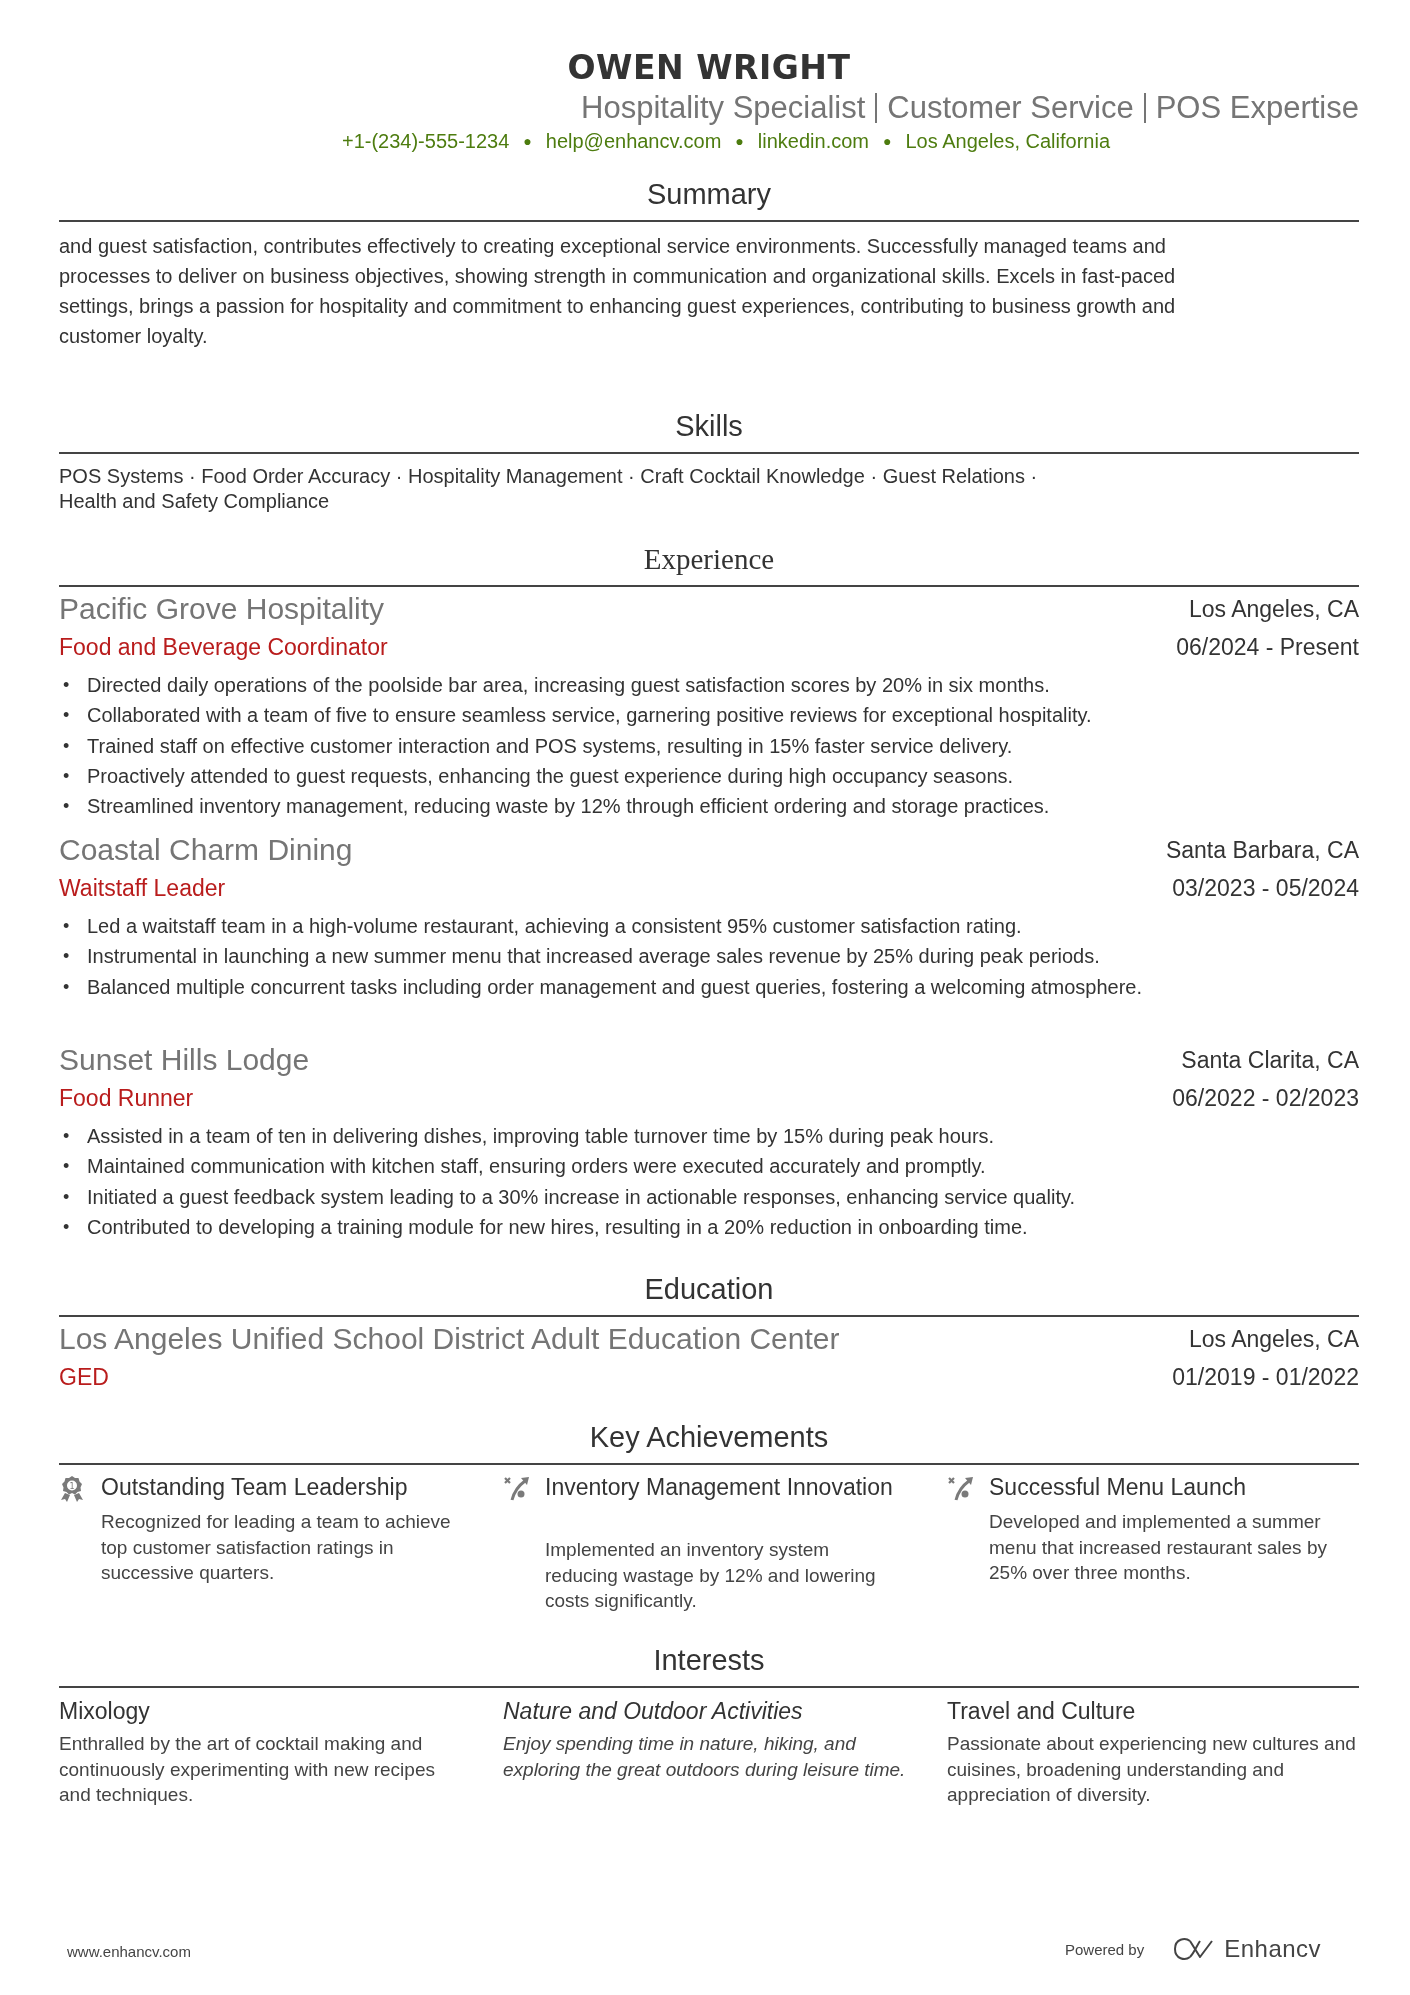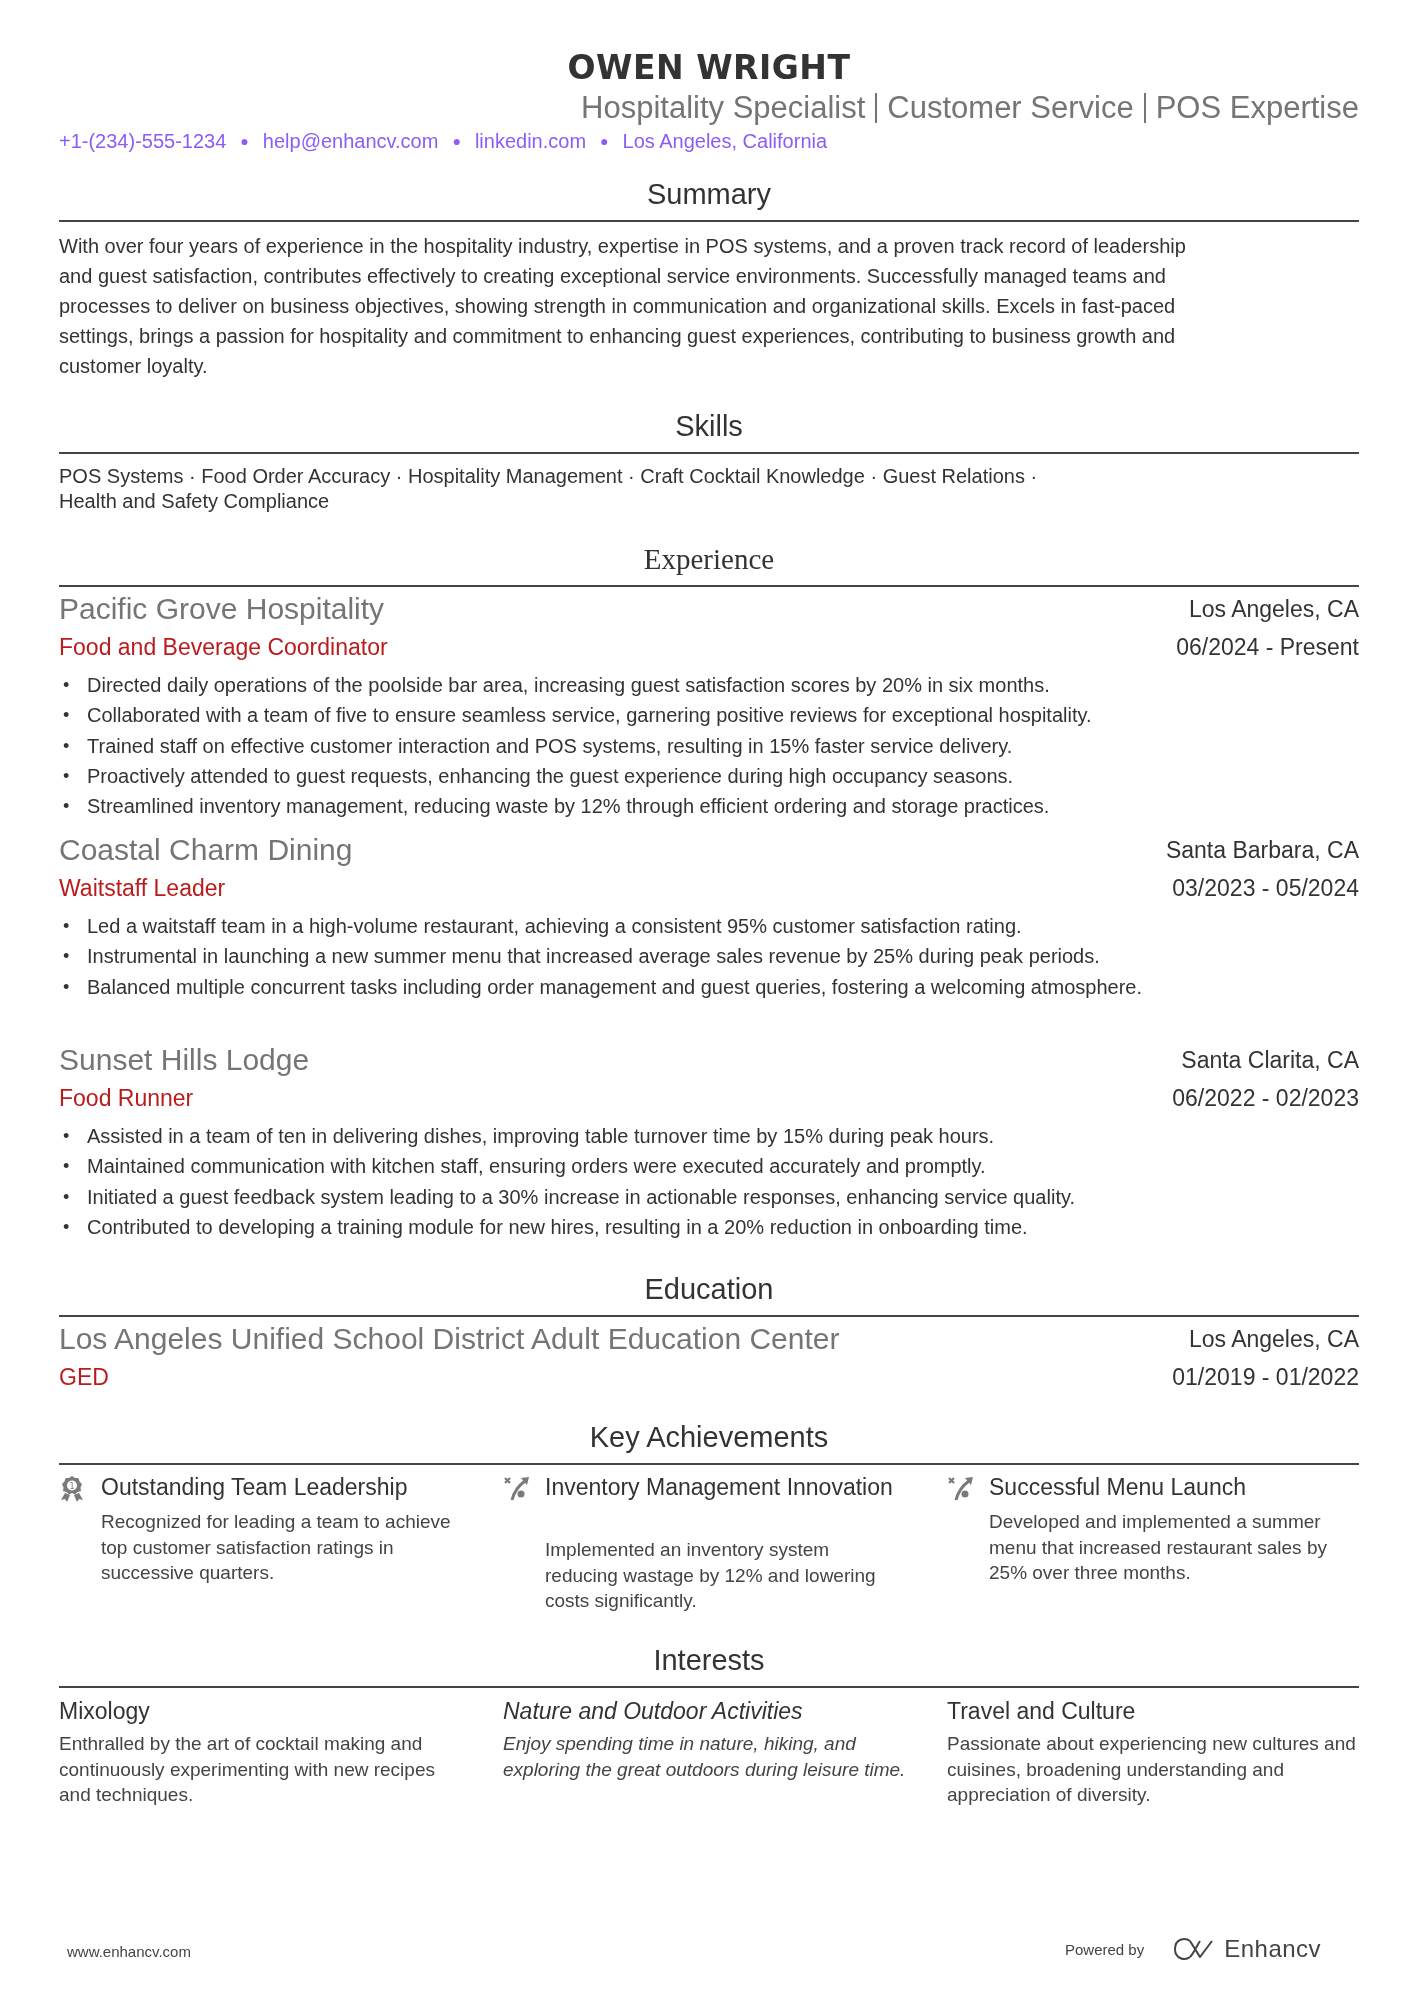--- a/index.html
+++ b/index.html
@@ -1,21 +1,21 @@
 <!DOCTYPE html>
 <html><head>
 <meta charset="utf-8">
 <style>
   html, body { margin:0; padding:0; background:#ffffff; }
   body { width:1410px; height:1995px; position:relative; font-family:"Liberation Sans", sans-serif; color:#333333; overflow:hidden; }
   .page { position:absolute; left:59px; top:0; width:1300px; }
   .name { position:absolute; top:48px; left:0; width:1300px; text-align:center; font-family:"DejaVu Sans", sans-serif; font-weight:bold; font-size:33px; letter-spacing:0.5px; color:#333; }
   .subtitle { position:absolute; top:90px; left:0; width:1300px; text-align:right; font-size:31px; color:#757575; }
   .subtitle .sep { display:inline-block; width:2px; height:30px; background:#757575; vertical-align:-5px; margin:0 10px; }
-  .contact { position:absolute; top:130px; left:0; width:1300px; font-size:20px; color:#8b5cf6; }
+  .contact { position:absolute; top:130px; left:17px; width:1300px; text-align:center; font-size:20px; color:#4d7c0f; }
   .contact .dot { margin:0 14px; font-size:14px; vertical-align:2px; }
   .section-title { position:absolute; left:0; width:1300px; text-align:center; font-size:29px; color:#333; }
   .rule { position:absolute; left:0; width:1300px; height:2px; background:#444; }
   .para { position:absolute; left:0; width:1300px; font-size:20px; line-height:30px; color:#333; }
   .skills { position:absolute; left:0; width:1100px; font-size:20px; line-height:25px; color:#333; }
   .company { position:absolute; left:0; font-size:30px; color:#757575; }
   .loc { position:absolute; right:0; font-size:23px; color:#333; text-align:right; }
   .role { position:absolute; left:0; font-size:23px; color:#b91c1c; }
   .date { position:absolute; right:0; font-size:23px; color:#333; text-align:right; }
   ul.bullets { position:absolute; left:0; margin:0; padding:0 0 0 28px; width:1272px; list-style:none; }
@@ -41,21 +41,20 @@
   <div class="subtitle">
     <span>Hospitality Specialist</span><span class="sep"></span><span>Customer Service</span><span class="sep"></span><span>POS Expertise</span>
   </div>
   <div class="contact">
     <span>+1-(234)-555-1234</span><span class="dot">●</span><span>help@enhancv.com</span><span class="dot">●</span><span>linkedin.com</span><span class="dot">●</span><span>Los Angeles, California</span>
   </div>
 
   <div class="section-title" style="top:178px;">Summary</div>
   <div class="rule" style="top:220px;"></div>
   <div class="para" style="top:231px;">
-    <div>With over four years of experience in the hospitality industry, expertise in POS systems, and a proven track record of leadership</div>
     <div>and guest satisfaction, contributes effectively to creating exceptional service environments. Successfully managed teams and</div>
     <div>processes to deliver on business objectives, showing strength in communication and organizational skills. Excels in fast-paced</div>
     <div>settings, brings a passion for hospitality and commitment to enhancing guest experiences, contributing to business growth and</div>
     <div>customer loyalty.</div>
   </div>
 
   <div class="section-title" style="top:410px;">Skills</div>
   <div class="rule" style="top:452px;"></div>
   <div class="skills" style="top:464px;">
     <div>POS Systems · Food Order Accuracy · Hospitality Management · Craft Cocktail Knowledge · Guest Relations ·</div>

